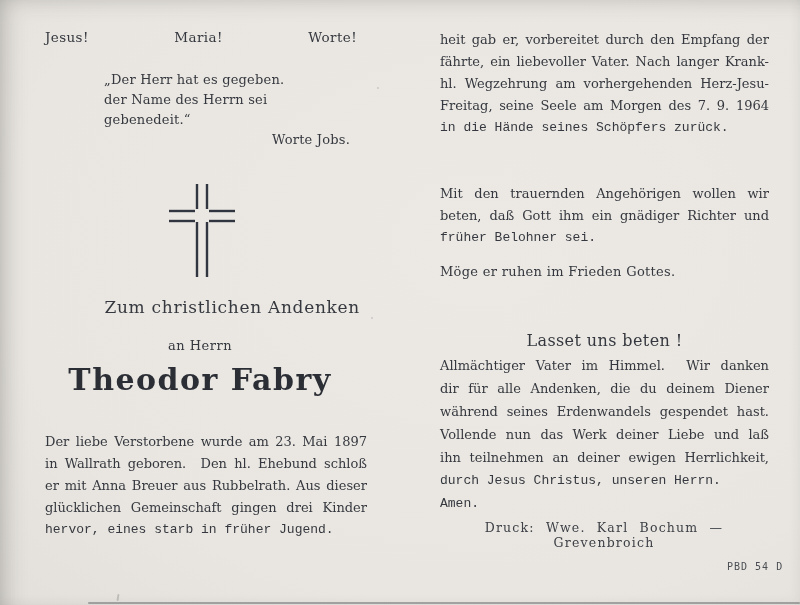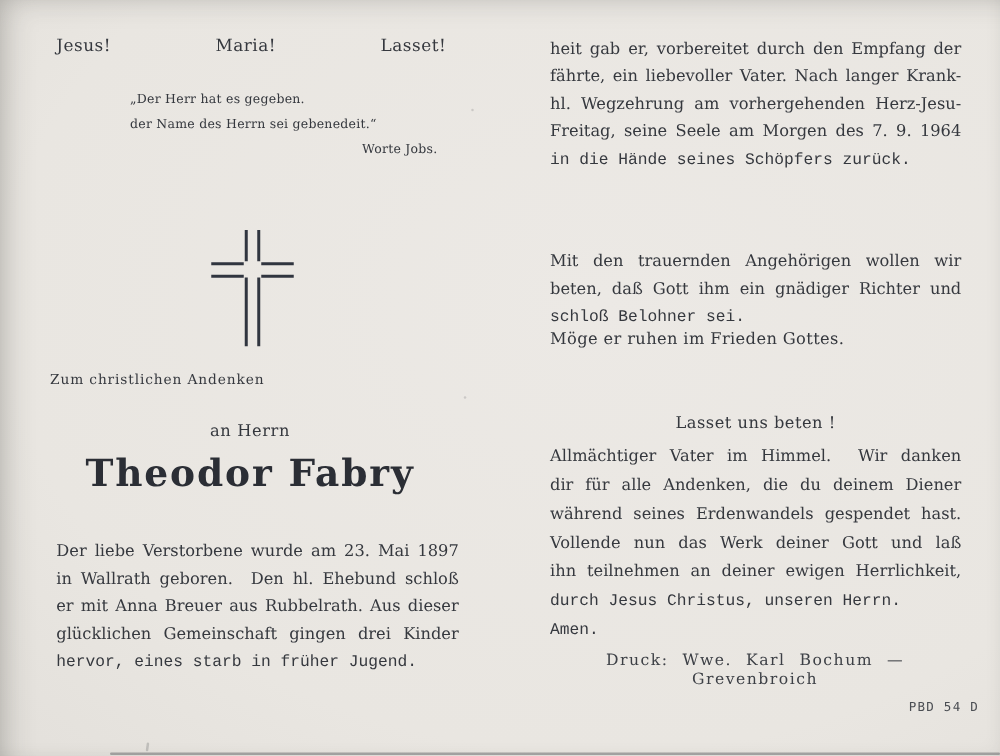--- a/index.html
+++ b/index.html
@@ -19,39 +19,39 @@
   }
   .blk{position:absolute;}
   
   .invocation{
     left:45px;top:29px;width:312px;
     display:flex;justify-content:space-between;
     font-size:13.5px;letter-spacing:.4px;
   }
   .quote{
     left:104px;top:70px;width:252px;
-    font-size:10px;line-height:20px;letter-spacing:.2px;
+    font-size:13px;line-height:20px;letter-spacing:.2px;
   }
   .quote .attribution{text-align:right;padding-right:6px;}
   .cross{left:165px;top:180px;}
   .intro{
-    left:40px;top:297px;width:320px;text-align:left;
-    font-size:11px;letter-spacing:.7px;
+    left:40px;top:297px;width:320px;text-align:right;
+    font-size:17px;letter-spacing:.7px;
   }
   .salutation{left:40px;top:338px;width:320px;text-align:center;font-size:13px;letter-spacing:.5px;}
   .deceased{
     left:40px;top:362px;width:320px;text-align:center;
     font-size:30px;font-weight:700;letter-spacing:1.5px;color:#2b2e35;
   }
   .bio{left:45px;top:431px;width:322px;font-size:13px;line-height:22px;}
   
   .obituary{left:440px;top:29px;width:329px;font-size:13px;line-height:22px;}
-  .mourning{left:440px;top:199px;width:329px;font-size:13px;line-height:22px;}
+  .mourning{left:440px;top:183px;width:329px;font-size:13px;line-height:22px;}
   .rest-wish{left:440px;top:264px;width:329px;text-align:left;font-size:13px;letter-spacing:.3px;}
-  .prayer-heading{left:440px;top:331px;width:329px;text-align:center;font-size:13px;letter-spacing:.4px;}
+  .prayer-heading{left:440px;top:331px;width:329px;text-align:center;font-size:16px;letter-spacing:.4px;}
   .prayer{left:440px;top:354px;width:329px;font-size:13px;line-height:23px;}
   .printer{
     left:436px;top:520px;width:336px;text-align:center;
     font-size:12.5px;letter-spacing:1.2px;word-spacing:6px;color:#3d4046;
   }
   .print-code{
     left:727px;top:561px;
     font-family:"DejaVu Sans Mono", monospace;
     font-size:10px;letter-spacing:1px;color:#4a4d52;
   }
@@ -68,21 +68,21 @@
   svg line{stroke:#30353f;stroke-width:2.4;}
 </style>
 </head>
 <body>
 
 <div class="page">
 
   <div class="blk invocation">
     <span>Jesus!</span>
     <span>Maria!</span>
-    <span>Lasset!</span>
+    <span>Worte!</span>
   </div>
 
   <div class="blk quote">
     <div>
         <div class="tl">„Der Herr hat es gegeben.</div>
         <div class="tl">der Name des Herrn sei gebenedeit.“</div>
       </div>
     <div class="attribution">Worte Jobs.</div>
   </div>
 
@@ -112,29 +112,29 @@
   <div class="blk obituary justify">
       <div class="tl">heit gab er, vorbereitet durch den Empfang der</div>
       <div class="tl">fährte, ein liebevoller Vater. Nach langer Krank-</div>
       <div class="tl">hl. Wegzehrung am vorhergehenden Herz-Jesu-</div>
       <div class="tl">Freitag, seine Seele am Morgen des 7. 9. 1964</div>
       <div class="tl">in die Hände seines Schöpfers zurück.</div>
     </div>
   <div class="blk mourning justify">
       <div class="tl">Mit den trauernden Angehörigen wollen wir</div>
       <div class="tl">beten, daß Gott ihm ein gnädiger Richter und</div>
-      <div class="tl">schloß Belohner sei.</div>
+      <div class="tl">früher Belohner sei.</div>
     </div>
   <div class="blk rest-wish">Möge er ruhen im Frieden Gottes.</div>
   <div class="blk prayer-heading">Lasset uns beten&nbsp;!</div>
   <div class="blk prayer justify">
       <div class="tl">Allmächtiger Vater im Himmel.&nbsp; Wir danken</div>
       <div class="tl">dir für alle Andenken, die du deinem Diener</div>
       <div class="tl">während seines Erdenwandels gespendet hast.</div>
-      <div class="tl">Vollende nun das Werk deiner Gott und laß</div>
+      <div class="tl">Vollende nun das Werk deiner Liebe und laß</div>
       <div class="tl">ihn teilnehmen an deiner ewigen Herrlichkeit,</div>
       <div class="tl">durch Jesus Christus, unseren Herrn.&nbsp;&nbsp;&nbsp;&nbsp;&nbsp; Amen.</div>
     </div>
   <div class="blk printer">Druck: Wwe. Karl Bochum — Grevenbroich</div>
   <div class="blk print-code">PBD 54 D</div>
 
   <div class="bottom-edge"></div>
   <div class="speck sp1"></div>
   <div class="speck sp2"></div>
   <div class="speck sp3"></div>

